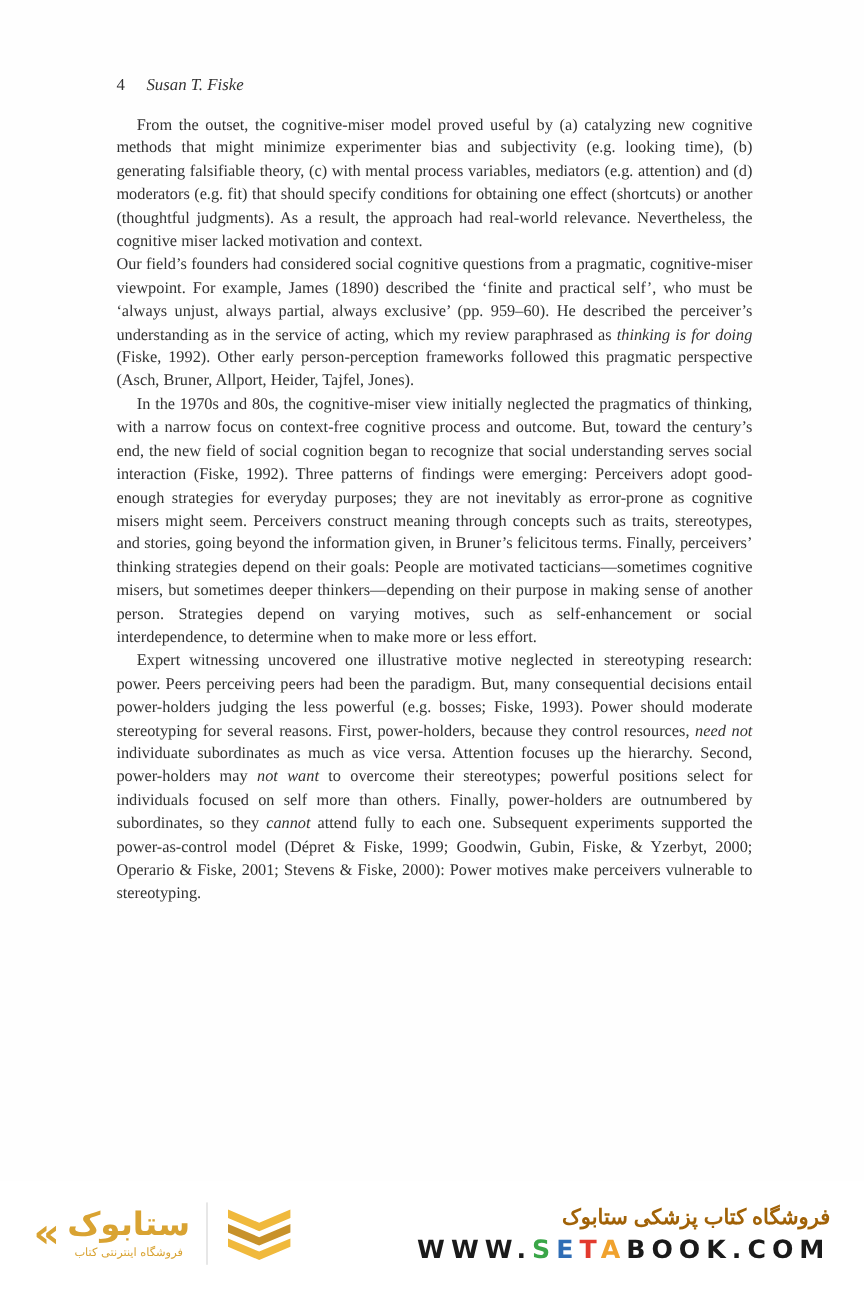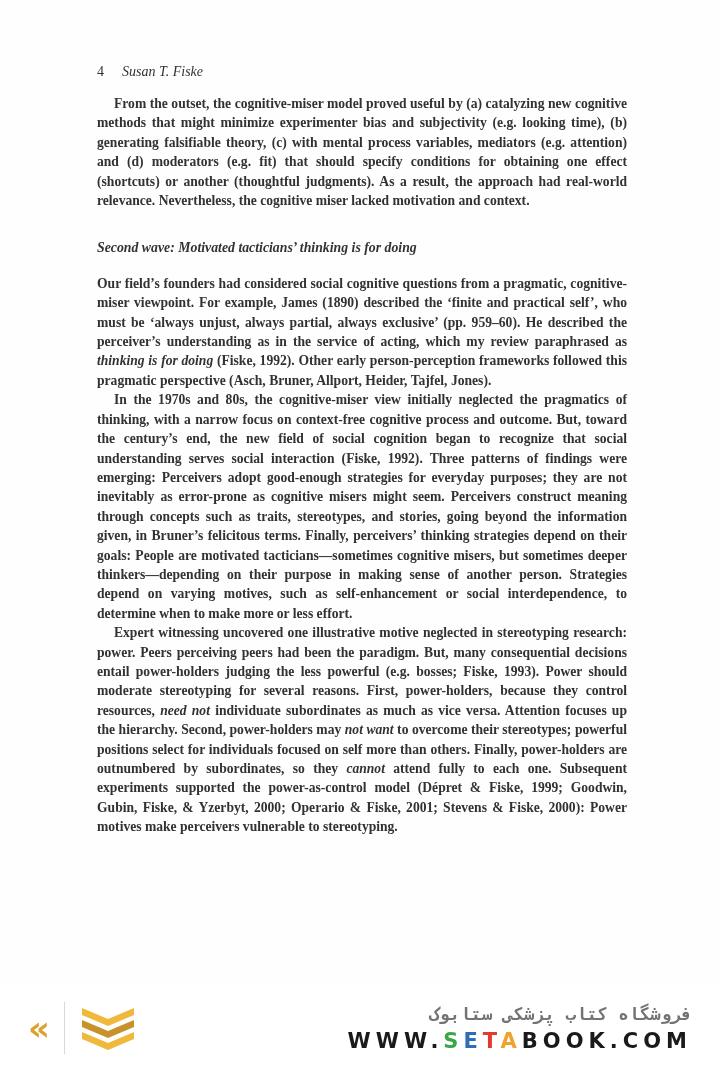--- a/index.html
+++ b/index.html
@@ -21,21 +21,21 @@
     font-size:14px;
   }
   .running-head .author { font-style:italic; }
   .article {
     margin-left:97px;
     width:530px;
     font-size:13.6px;
     line-height:19.4px;
     text-align:justify;
   }
-  .para { margin:0;font-weight:bold; }
+  .para { margin:0; }
   .indent { text-indent:17px; }
   .it { font-style:italic; }
   .heading {
     font-weight:bold;
     font-style:italic;
     font-size:13.8px;
     margin:28px 0 16px 0;
     text-align:left;
   }
   
@@ -84,24 +84,24 @@
     margin-top:3px;
     direction:rtl;
   }
   .footer-divider {
     width:1px; height:52px;
     background:#d8d8d8;
   }
   .stack-icon { display:block; }
   .footer-right { text-align:right; }
   .store-title {
-    font-family:Liberation Mono, monospace;
+    font-family:Liberation Sans, sans-serif;
     font-size:17.5px;
     font-weight:bold;
-    color:#737373;
+    color:#a16207;
     direction:rtl;
     margin-bottom:6px;
   }
   .website-url {
     font-family:"DejaVu Sans", sans-serif;
     font-size:21px;
     font-weight:bold;
     letter-spacing:5px;
     color:#1a1a1a;
     line-height:1;
@@ -115,30 +115,33 @@
 <div class="page">
 
   <div class="running-head">
     <span>4</span>
     <span class="author">Susan T. Fiske</span>
   </div>
 
   <div class="article">
 
   <p class="para indent"><span>From the outset, the cognitive-miser model proved useful by (a) catalyzing new cognitive methods that might minimize experimenter bias and subjectivity (e.g. looking time), (b) generating falsifiable theory, (c) with mental process variables, mediators (e.g. attention) and (d) moderators (e.g. fit) that should specify conditions for obtaining one effect (shortcuts) or another (thoughtful judgments). As a result, the approach had real-world relevance. Nevertheless, the cognitive miser lacked motivation and context.</span></p>
-      <h2 class="heading"><span>Second wave: Motivated tacticians’ thinking is for doing</span></h2>
       <p class="para"><span>Our field’s founders had considered social cognitive questions from a pragmatic, cognitive-miser viewpoint. For example, James (1890) described the ‘finite and practical self’, who must be ‘always unjust, always partial, always exclusive’ (pp. 959–60). He described the perceiver’s understanding as in the service of acting, which my review paraphrased as </span><span class="it">thinking is for doing</span><span> (Fiske, 1992). Other early person-perception frameworks followed this pragmatic perspective (Asch, Bruner, Allport, Heider, Tajfel, Jones).</span></p>
       <p class="para indent"><span>In the 1970s and 80s, the cognitive-miser view initially neglected the pragmatics of thinking, with a narrow focus on context-free cognitive process and outcome. But, toward the century’s end, the new field of social cognition began to recognize that social understanding serves social interaction (Fiske, 1992). Three patterns of findings were emerging: Perceivers adopt good-enough strategies for everyday purposes; they are not inevitably as error-prone as cognitive misers might seem. Perceivers construct meaning through concepts such as traits, stereotypes, and stories, going beyond the information given, in Bruner’s felicitous terms. Finally, perceivers’ thinking strategies depend on their goals: People are motivated tacticians—sometimes cognitive misers, but sometimes deeper thinkers—depending on their purpose in making sense of another person. Strategies depend on varying motives, such as self-enhancement or social interdependence, to determine when to make more or less effort.</span></p>
       <p class="para indent"><span>Expert witnessing uncovered one illustrative motive neglected in stereotyping research: power. Peers perceiving peers had been the paradigm. But, many consequential decisions entail power-holders judging the less powerful (e.g. bosses; Fiske, 1993). Power should moderate stereotyping for several reasons. First, power-holders, because they control resources, </span><span class="it">need not</span><span> individuate subordinates as much as vice versa. Attention focuses up the hierarchy. Second, power-holders may </span><span class="it">not want</span><span> to overcome their stereotypes; powerful positions select for individuals focused on self more than others. Finally, power-holders are outnumbered by subordinates, so they </span><span class="it">cannot</span><span> attend fully to each one. Subsequent experiments supported the power-as-control model (Dépret &amp; Fiske, 1999; Goodwin, Gubin, Fiske, &amp; Yzerbyt, 2000; Operario &amp; Fiske, 2001; Stevens &amp; Fiske, 2000): Power motives make perceivers vulnerable to stereotyping.</span></p>
     </div>
 
   <div class="footer">
     <div class="footer-left">
       <div class="logo-block">
         <span class="logo-chevrons">«</span>
+        <div class="logo-text-col">
+          <div class="logo-title">ستابوک</div>
+          <div class="logo-subtitle">فروشگاه اینترنتی کتاب</div>
+        </div>
       </div>
       <div class="footer-divider"></div>
       <svg class="stack-icon" width="58" height="52" viewBox="0 0 58 52">
         <path d="M3 6 L29 17 L55 6 L55 13 L29 24 L3 13 Z" fill="#f0b93c"></path>
         <path d="M3 18 L29 29 L55 18 L55 25 L29 36 L3 25 Z" fill="#c8922a"></path>
         <path d="M3 30 L29 41 L55 30 L55 37 L29 48 L3 37 Z" fill="#f0b93c"></path>
       </svg>
     </div>
     <div class="footer-right">
       <div class="store-title">فروشگاه کتاب پزشکی ستابوک</div>

